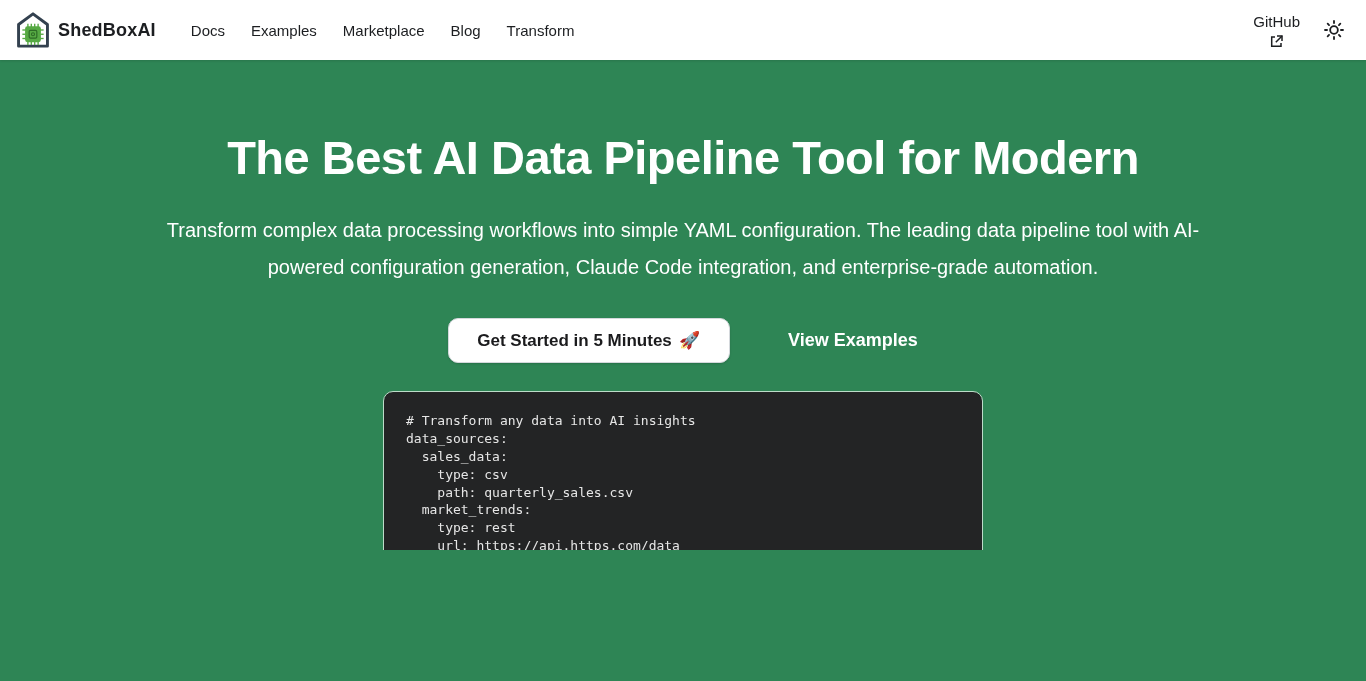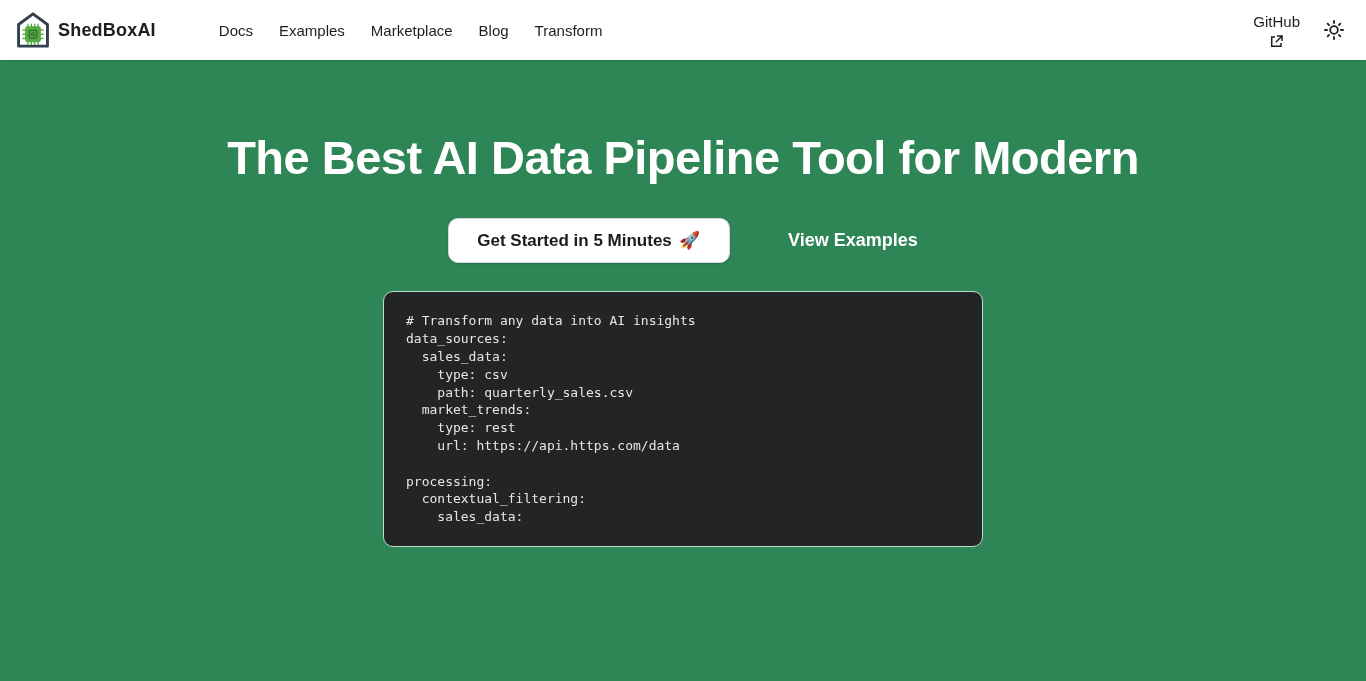--- a/index.html
+++ b/index.html
@@ -13,21 +13,20 @@
   
   .navbar {
     height: 60px;
     background: #ffffff;
     display: flex;
     align-items: center;
     padding: 0 16px;
     box-shadow: 0 1px 2px 0 rgba(0,0,0,0.12);
     position: relative;
     z-index: 5;
-    gap: 28px;
   }
   .brand {
     display: flex;
     align-items: center;
     gap: 8px;
     cursor: pointer;
     margin-right: 22px;
   }
   .brand-title {
     font-size: 18px;
@@ -211,20 +210,21 @@
       </span>
     </button>
   </div>
 </header>
 
 <main class="hero">
   <h1 class="hero-title">
     <span class="line">The Best AI Data Pipeline Tool for Modern</span>
   </h1>
 
+  <p class="hero-subtitle">Transform complex data processing workflows into simple YAML configuration. The leading data pipeline tool with AI-powered configuration generation, Claude Code integration, and enterprise-grade automation.</p>
 
   <div class="cta-row">
     <button class="btn-primary">
       <span>Get Started in 5 Minutes</span>
       <span>🚀</span>
     </button>
     <a class="link-secondary">View Examples</a>
   </div>
 
   <div class="code-card">

